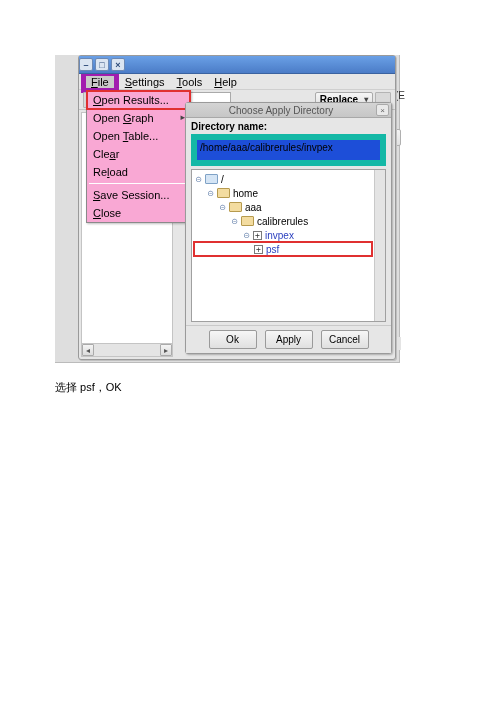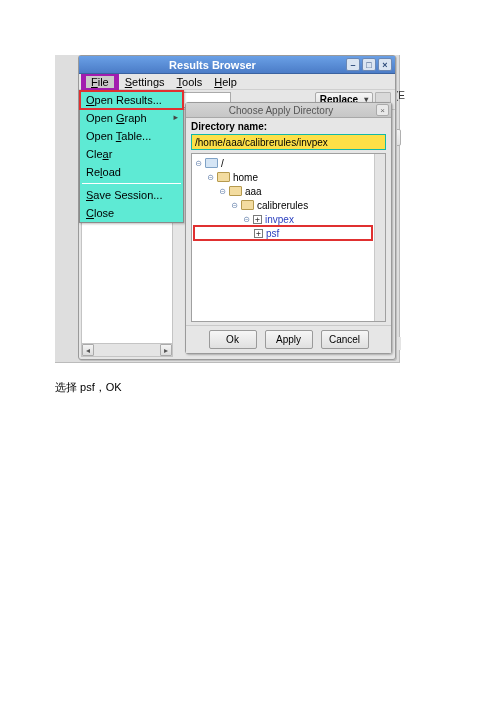--- a/index.html
+++ b/index.html
@@ -153,24 +153,24 @@
   }
   .rb-right {
     flex: 1;
     margin: 2px 2px 2px 0;
     position: relative;
   }
 
   
   .file-menu {
     position: absolute;
-    left: 24px;
+    left: 31px;
     top: 35px;
     width: 105px;
-    background: #5eead4;
+    background: #f9a8d4;
     border: 1px solid #8a8a8a;
     box-shadow: 1px 1px 2px rgba(0,0,0,0.25);
     z-index: 10;
   }
   .fm-item {
     padding: 3px 6px;
     font-size: 11px;
     border-bottom: 0;
     position: relative;
     color:#000;
@@ -219,23 +219,23 @@
     display:flex;align-items:center;justify-content:center;font-size:8px;color:#666;
   }
   .dlg-body {
     flex:1;
     padding: 3px 5px;
     display:flex;
     flex-direction:column;
   }
   .dlg-label { font-weight:bold; font-size:10px; margin-bottom:2px; }
   .dlg-path {
-    height:16px;
-    background:#fde047;
-    border:1px solid #14b8a6;
+    height:32px;
+    background:#1d4ed8;
+    border:6px solid #14b8a6;
     padding: 1px 3px;
     font-size:10px;
     line-height:13px;
     color:#000;
   }
   .tree-wrap {
     flex:1;
     margin-top:3px;
     background:#fff;
     border:1px solid #a0a0a0;
@@ -391,21 +391,20 @@
 aran
 t: e
 Pars</div>
   <div class="peek-scroll">
     <span class="scroll-btn">◂</span>
   </div>
   <div class="peek-calibre">calibrerules |T</div>
 
   <div class="rb-window">
     <div class="rb-titlebar">
-      <span class="rb-title">Results Browser</span>
       <div class="rb-titleicons">
         <div class="tb-btn">–</div>
         <div class="tb-btn">□</div>
         <div class="tb-btn">×</div>
       </div>
     </div>
     <div class="rb-menubar">
       <div class="rb-menu active"><span class="ul">F</span><span>ile</span></div>
       <div class="rb-menu"><span class="ul">S</span>ettings</div>
       <div class="rb-menu"><span class="ul">T</span>ools</div>

